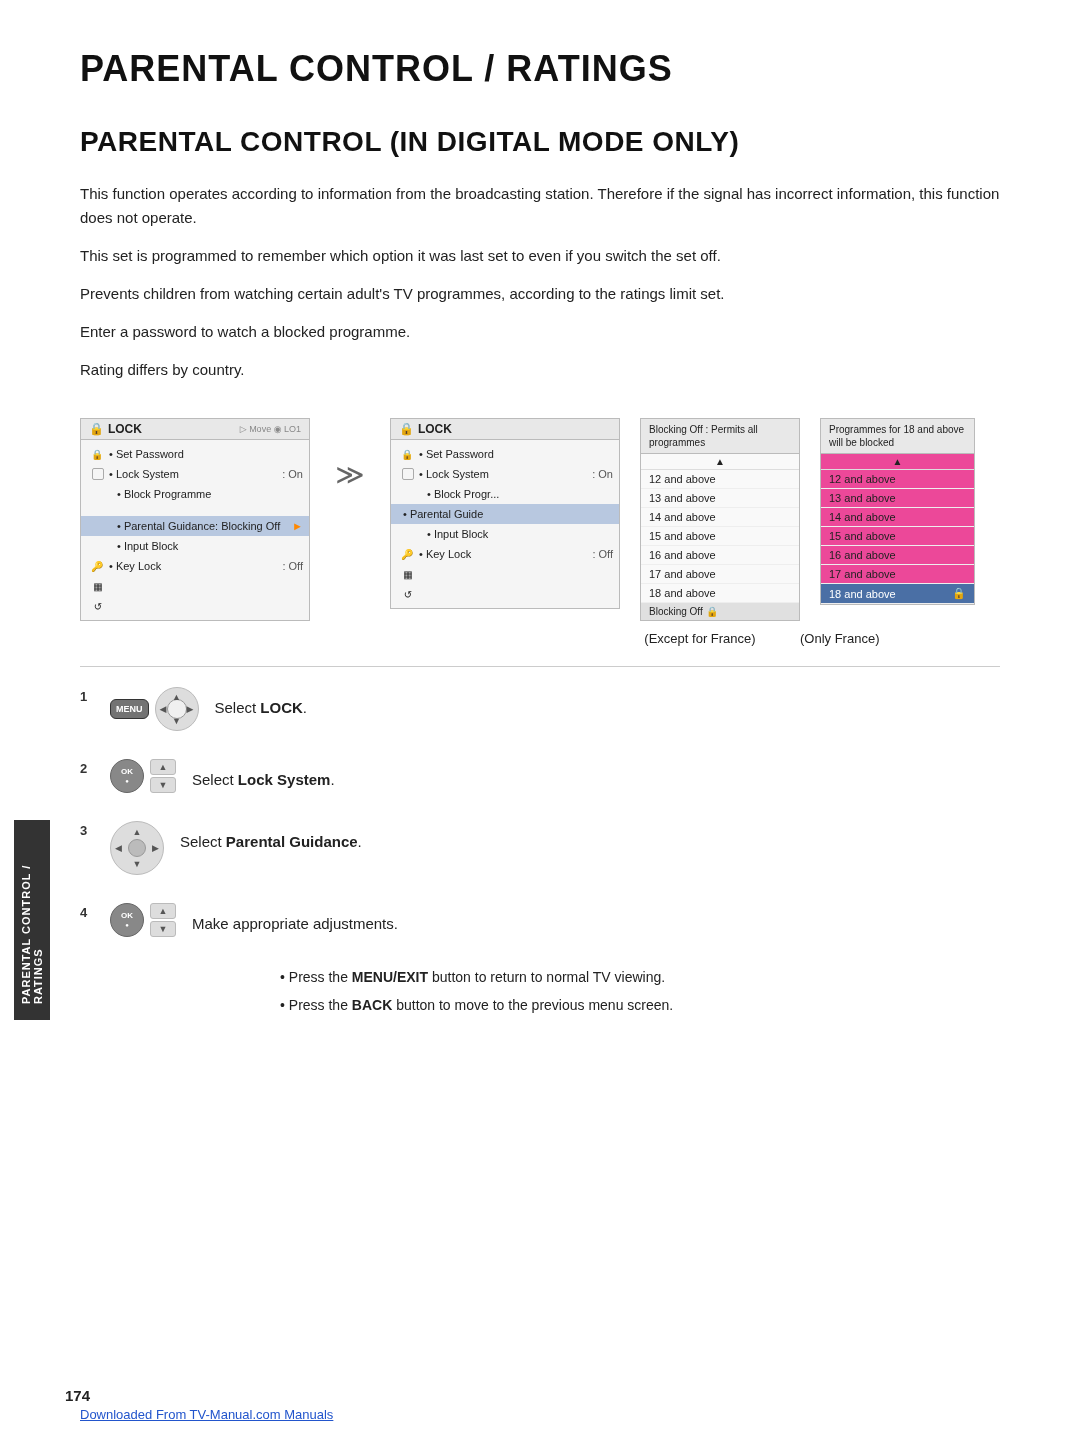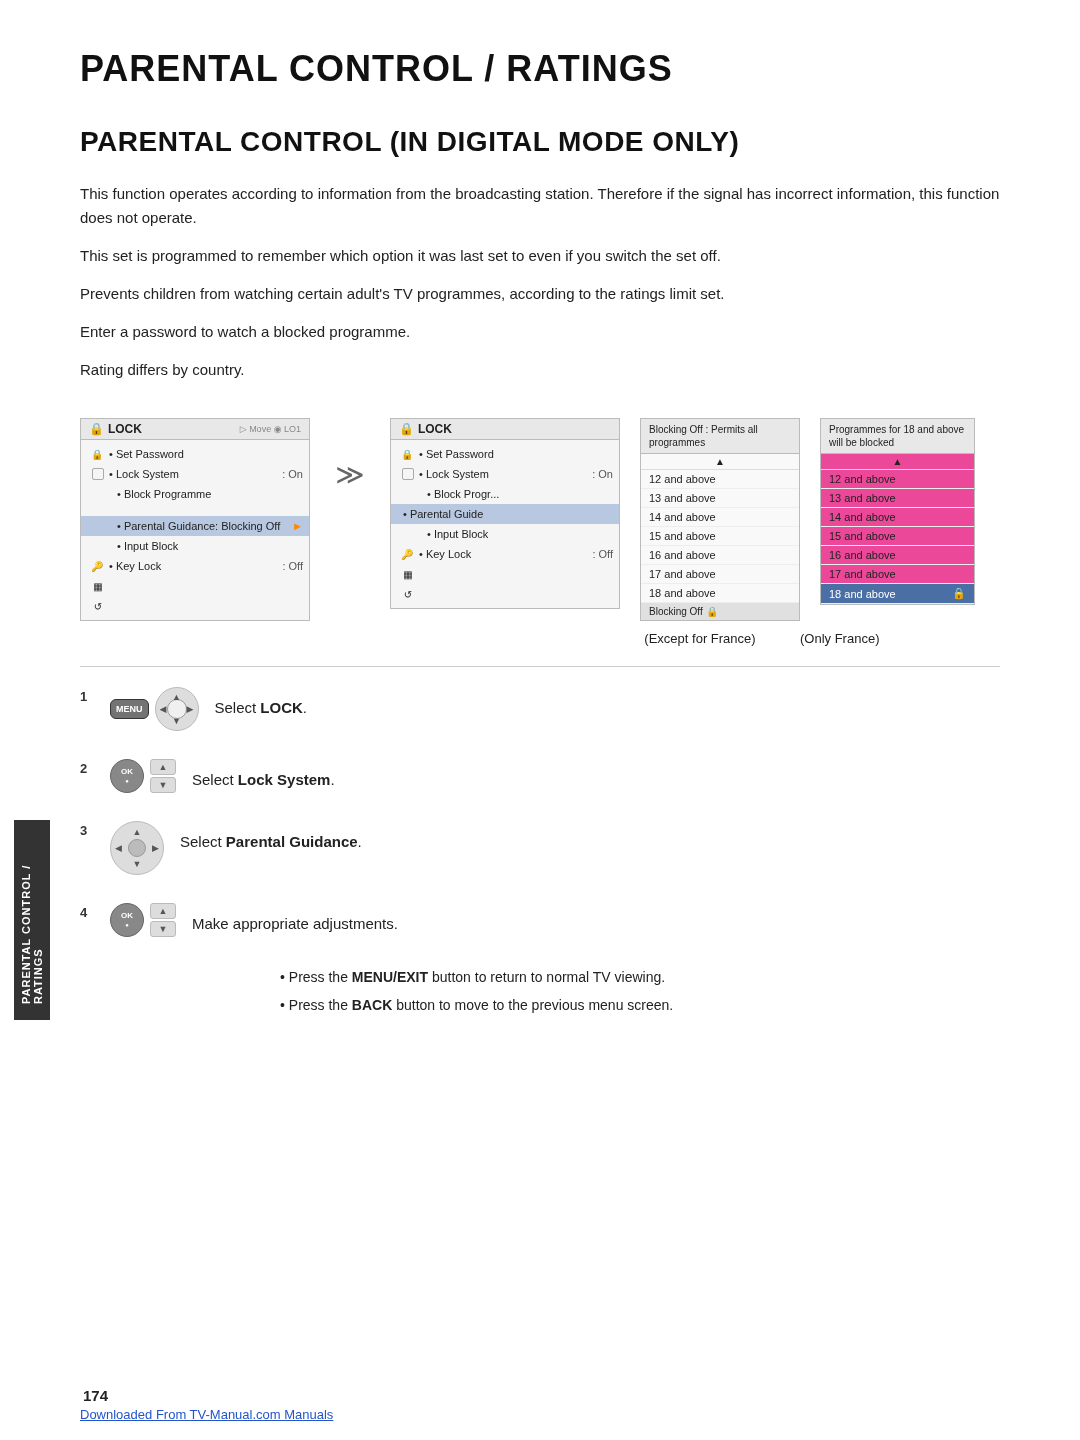--- a/index.html
+++ b/index.html
@@ -345,21 +345,21 @@
       line-height: 1.5;
       margin-top: 7px;
     }
 
     
     .page-number {
       font-size: 15px;
       font-weight: bold;
       position: absolute;
       bottom: 36px;
-      left: 83px;
+      left: 65px;
     }
 
     
     .downloaded-link {
       position: absolute;
       bottom: 18px;
       left: 80px;
       font-size: 13px;
       color: #2255cc;
       text-decoration: underline;

